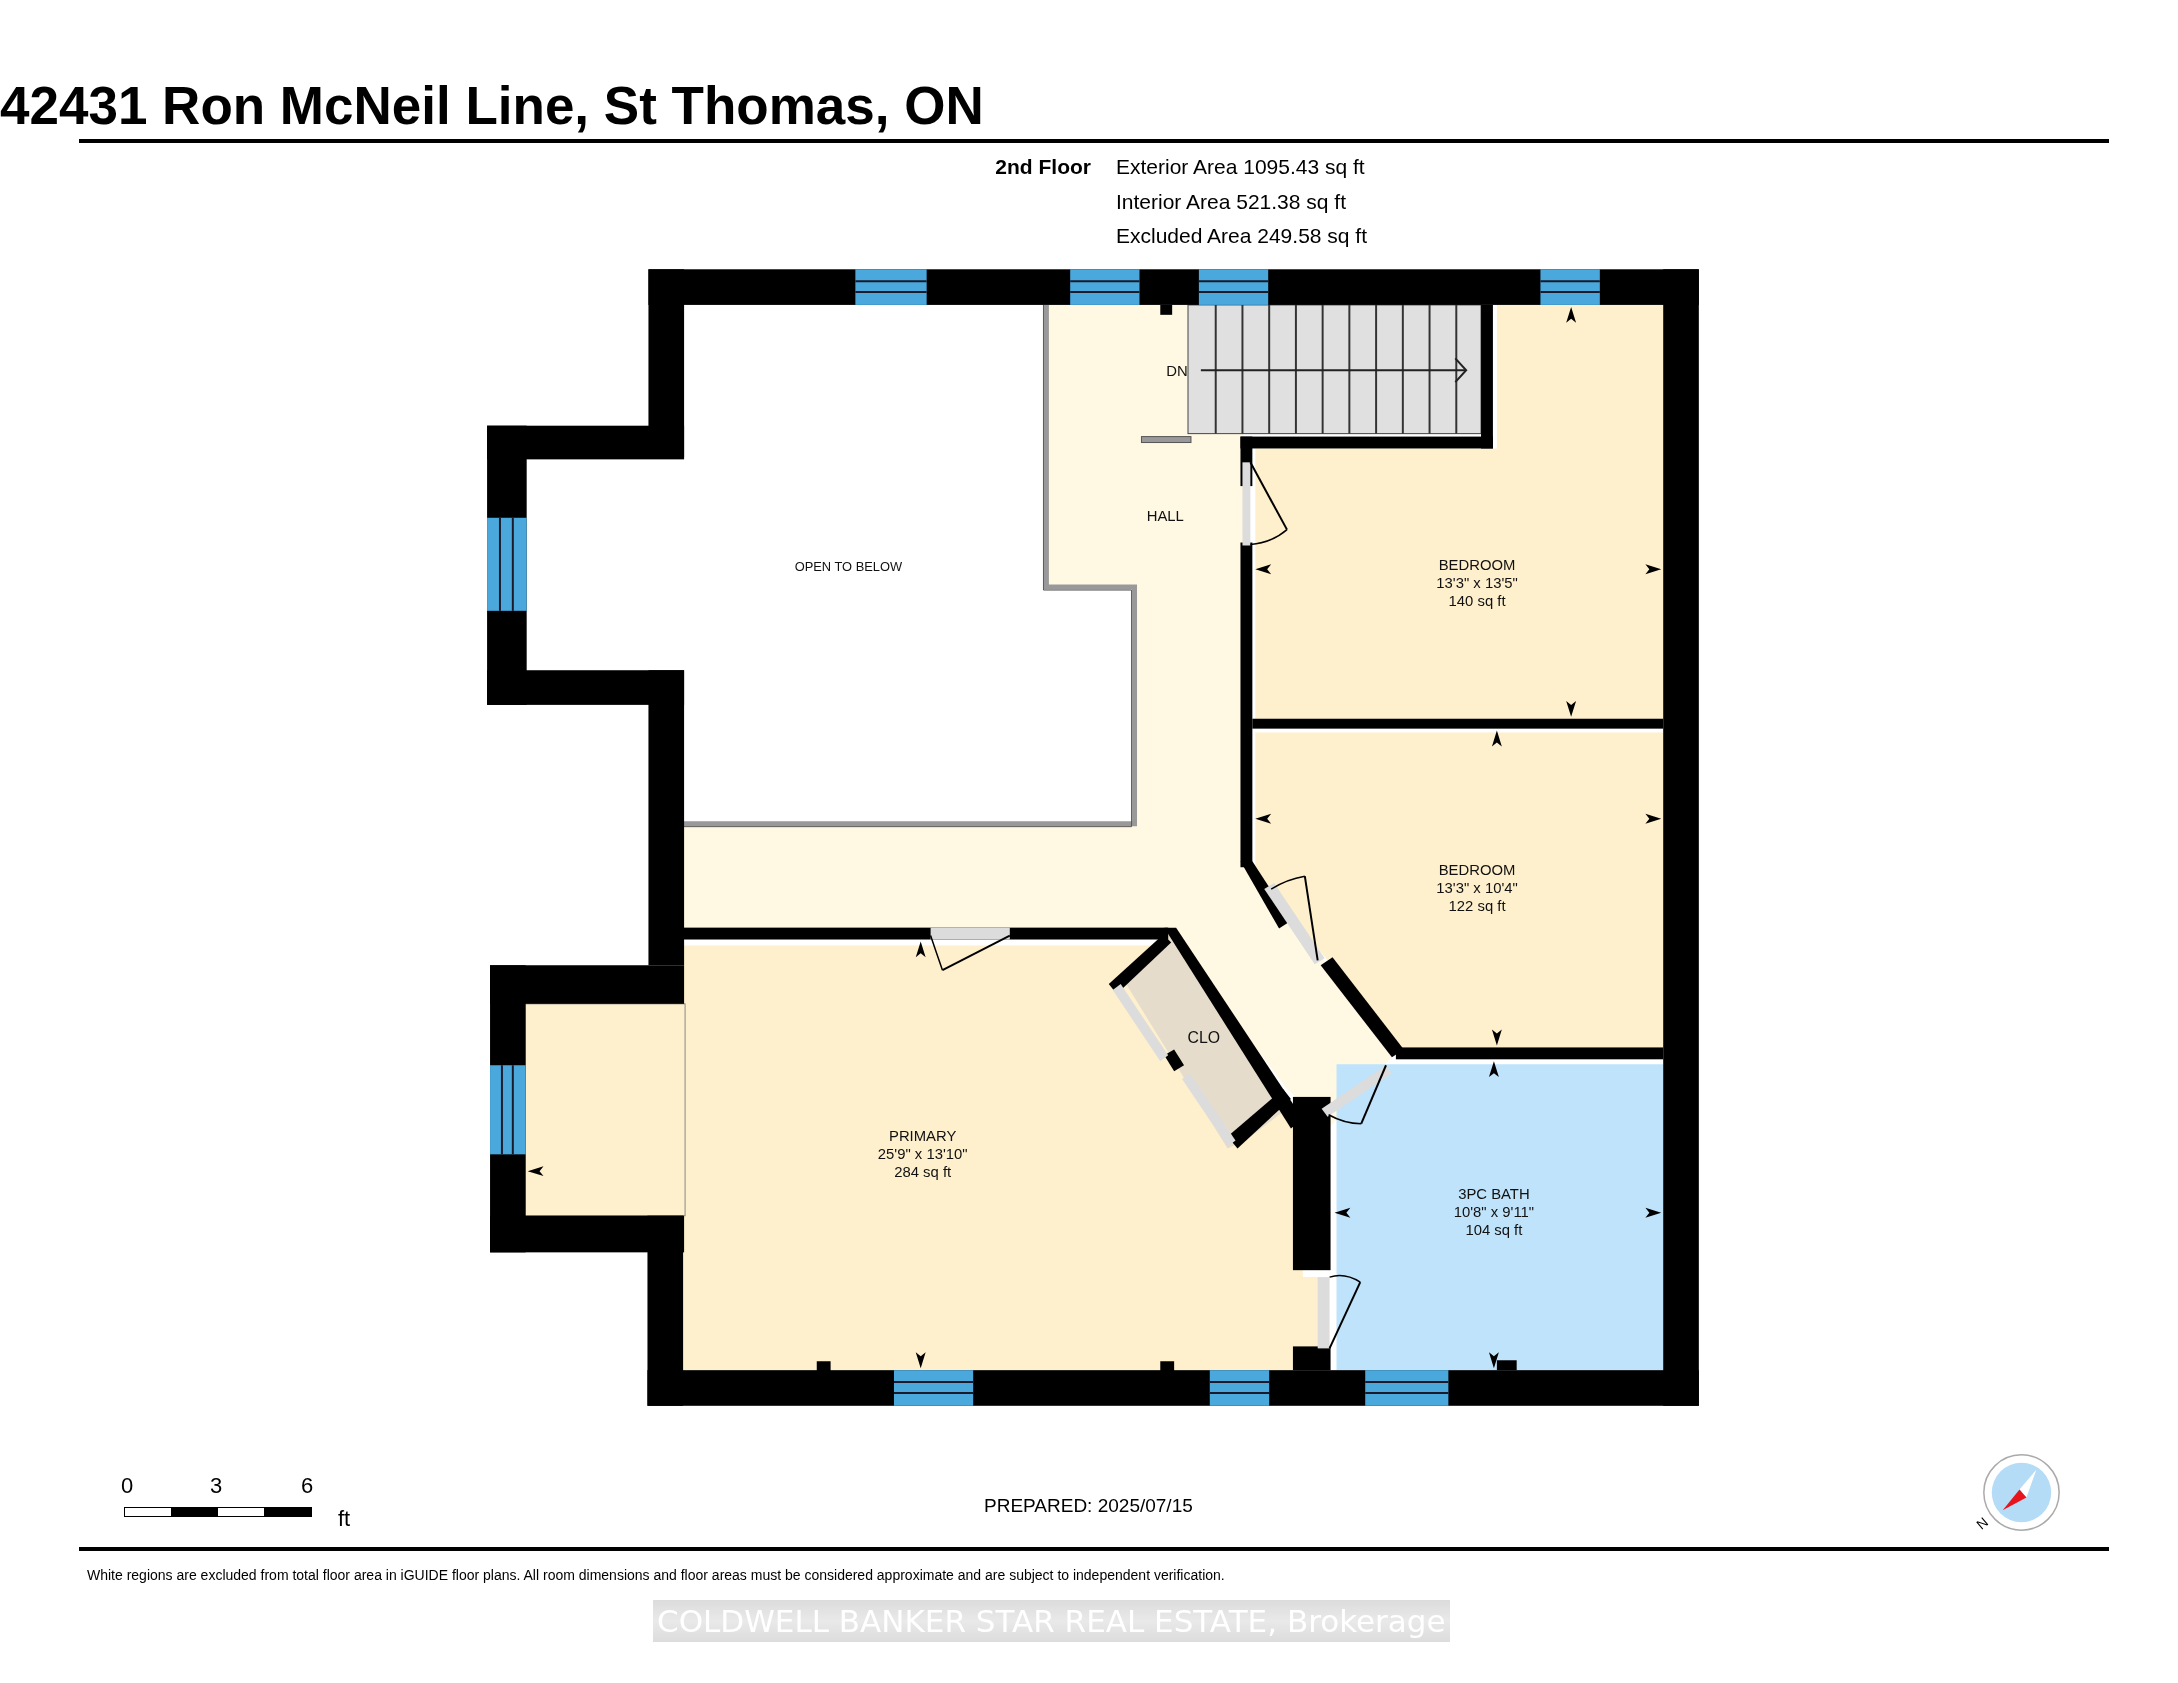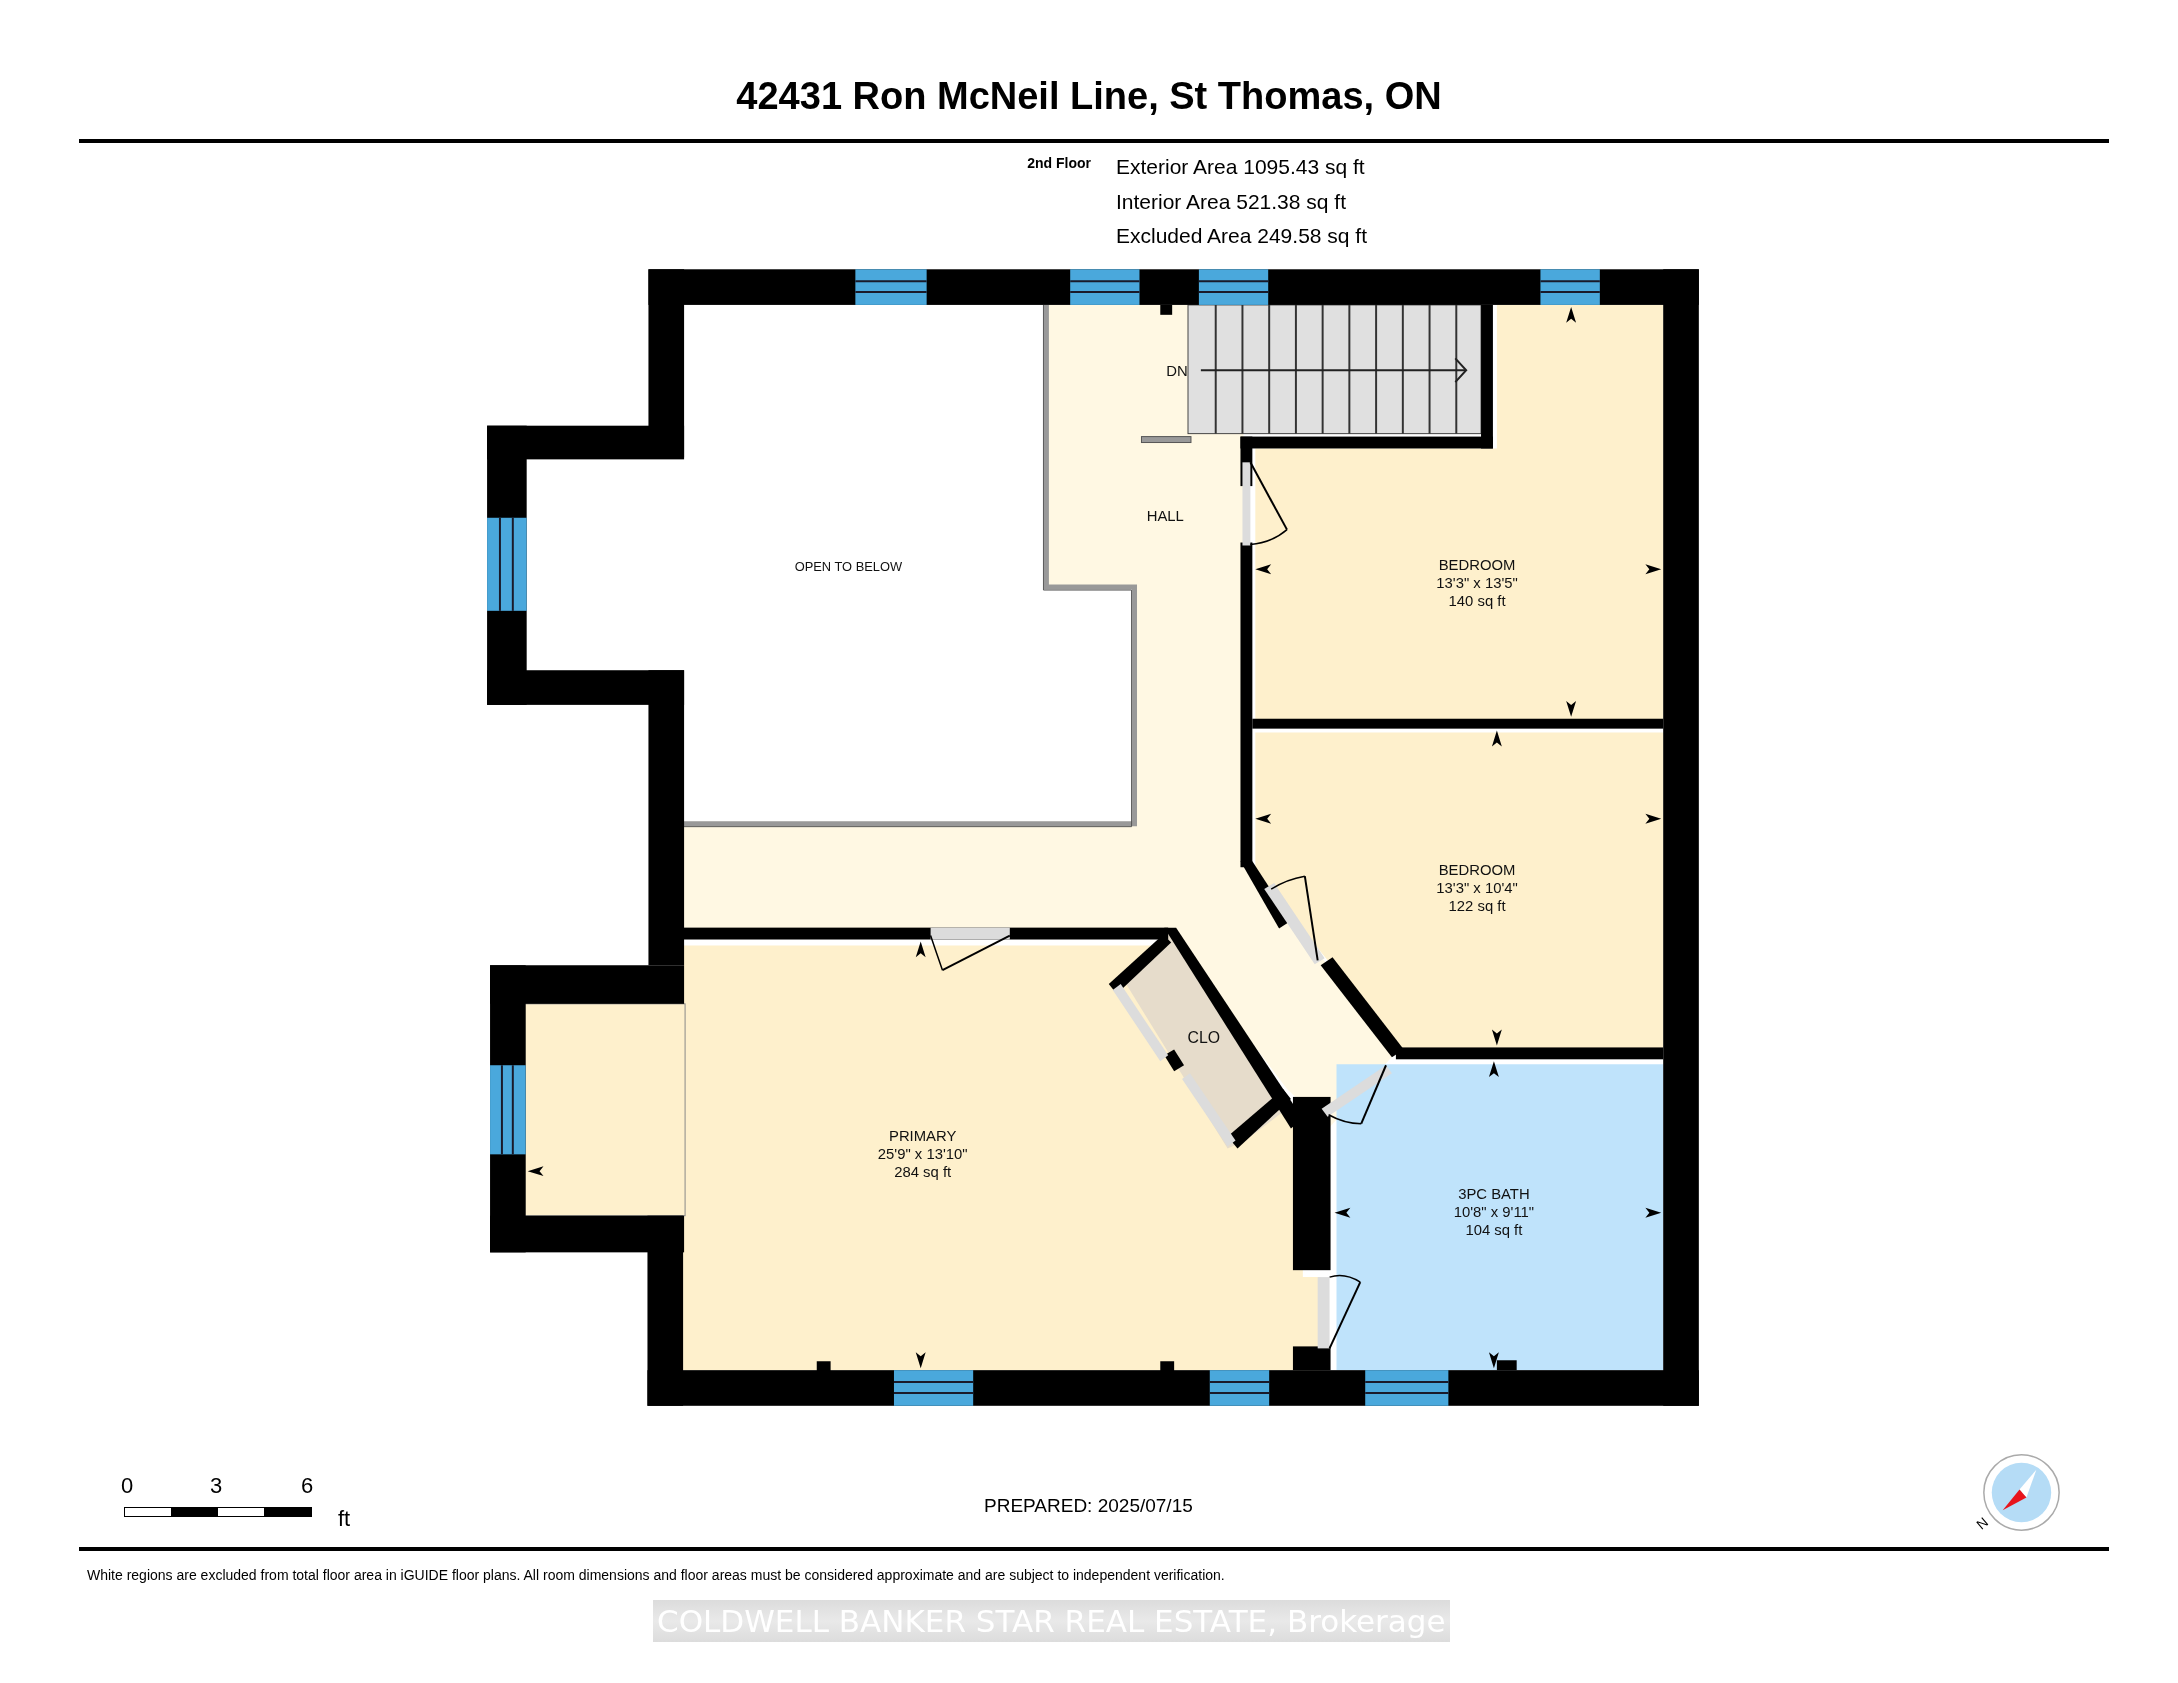--- a/index.html
+++ b/index.html
@@ -1,23 +1,23 @@
 <!DOCTYPE html>
 <html><head>
 <meta charset="utf-8">
 <style>
   html, body { margin: 0; padding: 0; background: #ffffff; }
   body { width: 2178px; height: 1683px; position: relative; overflow: hidden;
          font-family: "Liberation Sans", sans-serif; color: #000; }
-  .title { position: absolute; top: 75px; left: 0; width: 2178px; text-align: center;
-           font-size: 38px; font-weight: bold; letter-spacing: 0px; }
+  .title { position: absolute; top: 75px; left: 0; width: 2178px; 
+           font-size: 53px; font-weight: bold; letter-spacing: 0px; }
   .rule { position: absolute; left: 79px; width: 2030px; height: 4px; background: #000; }
   .area-block { position: absolute; top: 153px; left: 0; width: 2178px; height: 99px; }
   .floor-label { position: absolute; left: 950px; top: 2px; width: 141px; text-align: right;
-                 font-size: 14px; font-weight: bold; }
+                 font-size: 21px; font-weight: bold; }
   .area-line { position: absolute; left: 1116px; font-size: 21px; }
   svg.plan { position: absolute; left: 0; top: 0; }
   .room-text { font-family: "Liberation Sans", sans-serif; fill: #111; text-anchor: middle; }
   .scale { position: absolute; left: 121px; top: 1473px; width: 238px; height: 59px; }
   .scale .tick { position: absolute; top: 0; font-size: 22px; }
   .scale .bar { position: absolute; top: 34px; height: 10px; border: 1px solid #000; box-sizing: border-box; }
   .scale .unit { position: absolute; left: 217px; top: 24px; font-size: 22px; margin-top: 9px; }
   .prepared { position: absolute; left: 984px; top: 1495px; font-size: 19px; }
   .compass { position: absolute; left: 1965px; top: 1440px; width: 109px; height: 109px; }
   .disclaimer { position: absolute; left: 87px; top: 1567px; font-size: 14px; }

